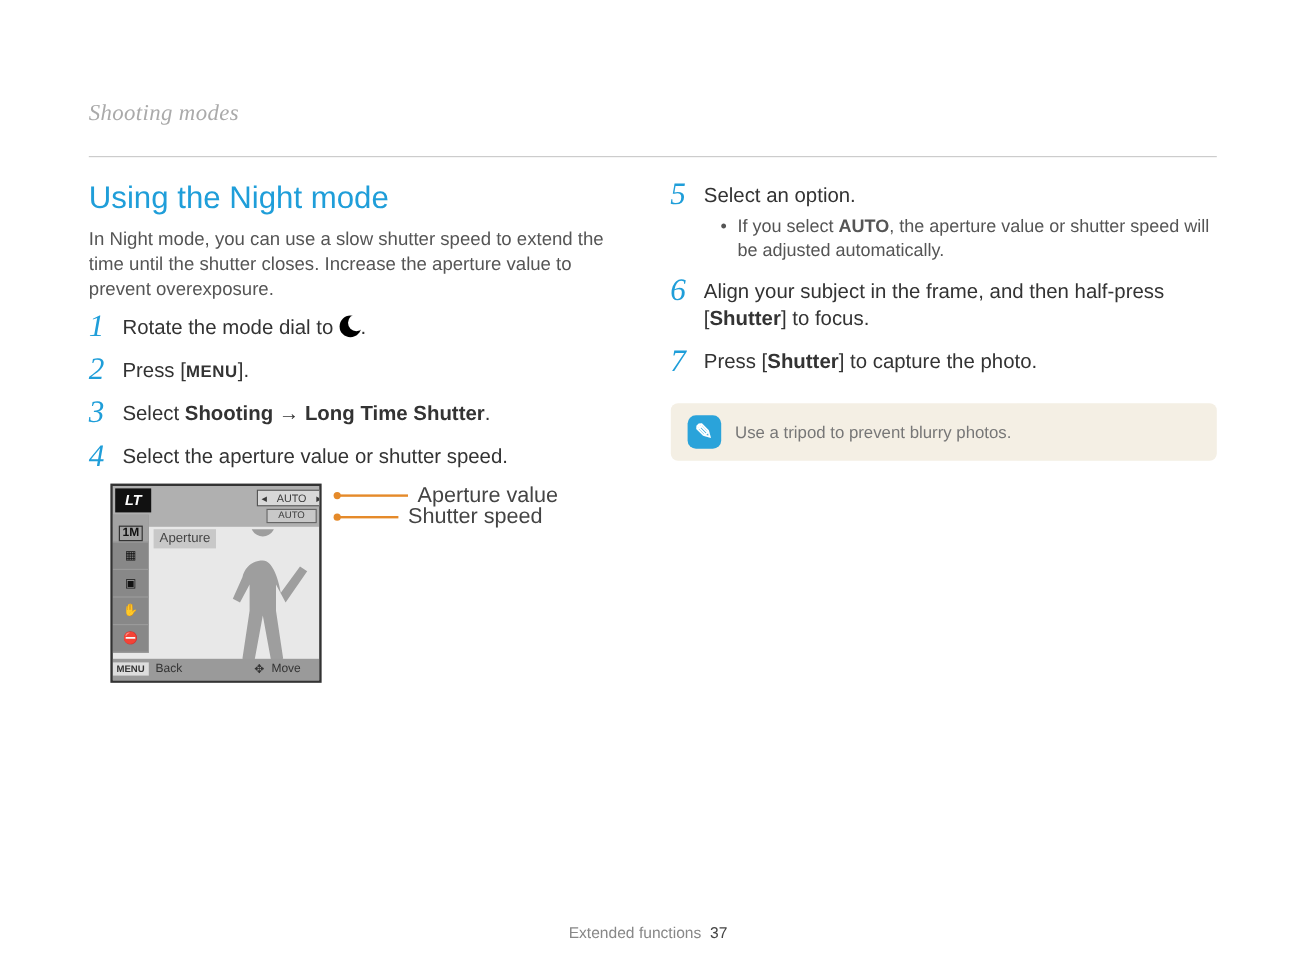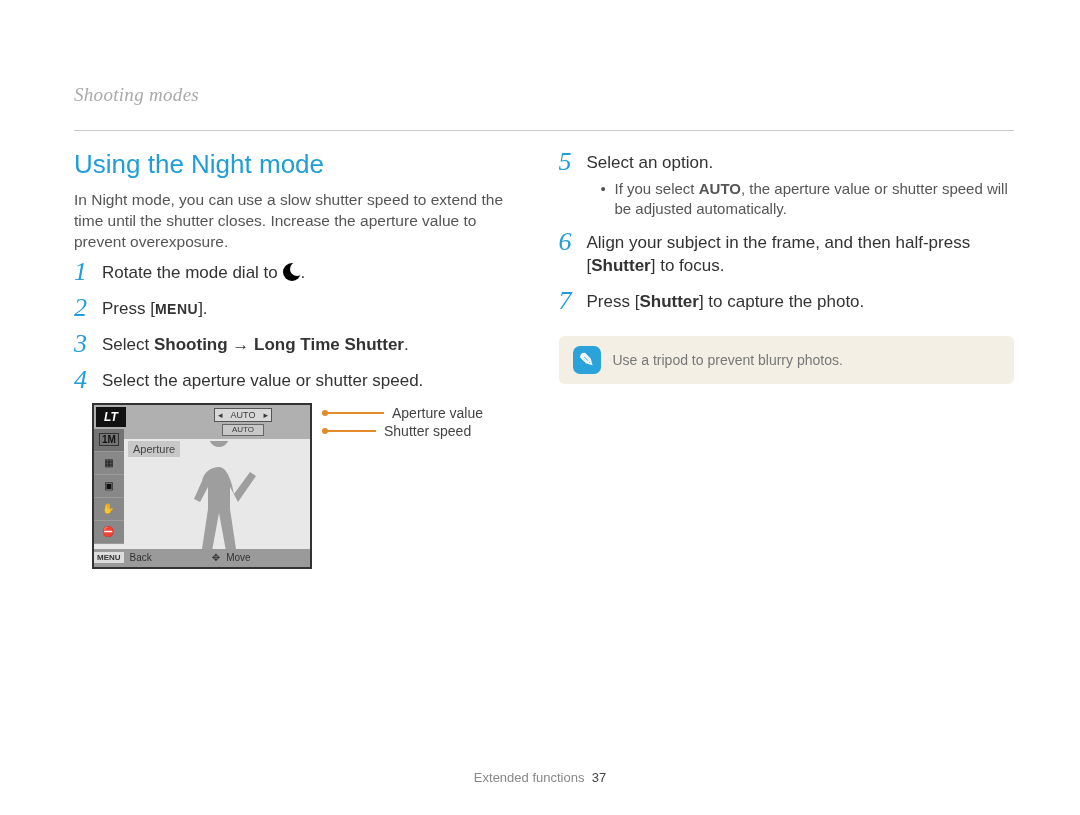--- a/index.html
+++ b/index.html
@@ -18,35 +18,35 @@
   .sub-bullet { font-size: 15px; color: #555; line-height: 1.35; margin-left: 14px; position: relative; padding-left: 14px; margin-top: 4px; }
   .sub-bullet::before { content: "•"; position: absolute; left: 0; top: 0; }
   .sub-bullet .bold { font-weight: 700; }
   .moon-icon { display: inline-block; width: 18px; height: 18px; background: #000; border-radius: 50%; position: relative; vertical-align: -3px; }
   .moon-icon::after { content: ""; position: absolute; width: 14px; height: 14px; background: #fff; border-radius: 50%; top: -1px; left: 7px; }
   .menu-label { font-weight: 700; font-family: Arial, sans-serif; font-size: 14px; letter-spacing: 0.5px; }
   .note-box { display: flex; align-items: center; background: #f4efe4; border-radius: 6px; padding: 10px 14px; margin-top: 22px; }
   .note-icon { width: 28px; height: 28px; border-radius: 7px; background: #2aa3da; color: #fff; display: flex; align-items: center; justify-content: center; font-size: 18px; font-weight: 700; margin-right: 12px; flex-shrink: 0; }
   .note-text { font-size: 14px; color: #777; }
   .camera-fig { display: flex; align-items: flex-start; margin-top: 10px; margin-left: 18px; }
-  .camera-screen { width: 220px; height: 166px; border: 2px solid #333; background: #e8e8e8; position: relative; overflow: hidden; }
+  .camera-screen { width: 176px; height: 166px; border: 2px solid #333; background: #e8e8e8; position: relative; overflow: hidden; }
   .cs-topbar { position: absolute; top: 0; left: 0; right: 0; height: 34px; background: #b0b0b0; }
   .cs-lt { position: absolute; top: 2px; left: 2px; width: 30px; height: 20px; background: #111; color: #fff; font-weight: 700; font-size: 12px; display: flex; align-items: center; justify-content: center; font-style: italic; }
   .cs-sidebar { position: absolute; top: 24px; left: 0; width: 30px; background: #888; display: flex; flex-direction: column; }
   .cs-side-item { height: 23px; border-bottom: 1px solid #9a9a9a; display:flex; align-items:center; justify-content:center; font-size:10px; color:#111; }
-  .cs-side-item.white { background:#737373; }
+  .cs-side-item.white { background:#a3a3a3;align-items:flex-end; }
   .cs-auto-row { position: absolute; left: 120px; top: 3px; width: 58px; height: 14px; background: #d8d8d8; border: 1px solid #555; font-size: 9px; display: flex; align-items: center; justify-content: space-between; padding: 0 3px; }
   .cs-auto-row2 { position: absolute; left: 128px; top: 19px; width: 42px; height: 12px; background: #c8c8c8; border: 1px solid #666; font-size: 8px; display: flex; align-items: center; justify-content: center; }
   .cs-aperture-label { position: absolute; left: 34px; top: 36px; font-size: 11px; color: #444; background: #c8c8c8; padding: 2px 5px; }
   .cs-figure { position: absolute; left: 80px; top: 36px; width: 90px; height: 112px; }
   .cs-bottom { position: absolute; bottom: 0; left: 0; right: 0; height: 18px; background: #9a9a9a; display: flex; align-items: center; font-size: 10px; color: #333; }
   .cs-bottom .menu-tag { background:#ddd; padding:1px 3px; margin-right:6px; font-weight:700; font-size:8px; }
   .cs-bottom .move-icon { margin-left: 60px; margin-right: 6px; }
   .callouts { margin-left: 14px; padding-top: 2px; }
-  .callout { display: flex; align-items: center; height: 16px; font-size: 14px; color: #444; }
+  .callout { display: flex; align-items: center; height: 16px; font-size: 18px; color: #444; }
   .callout-line { width: 58px; height: 1.5px; background: #e58a2a; margin-right: 8px; position: relative; }
   .callout-line::before { content:""; position:absolute; left:-4px; top:-2.5px; width:6px; height:6px; border-radius:50%; background:#e58a2a; }
   .footer { position: absolute; bottom: 30px; left: 0; right: 0; text-align: center; font-size: 13px; color: #888; }
   .footer .pagenum { color: #444; }
   svg { display:block; }
 </style>
 </head>
 <body>
 
 <div class="page">

